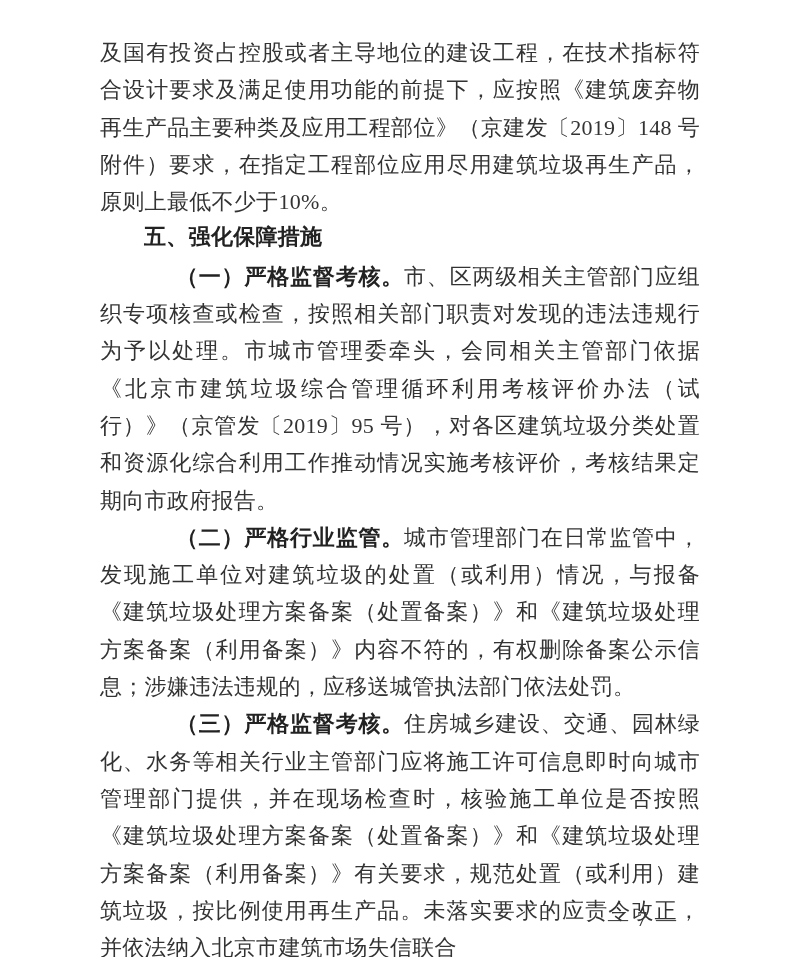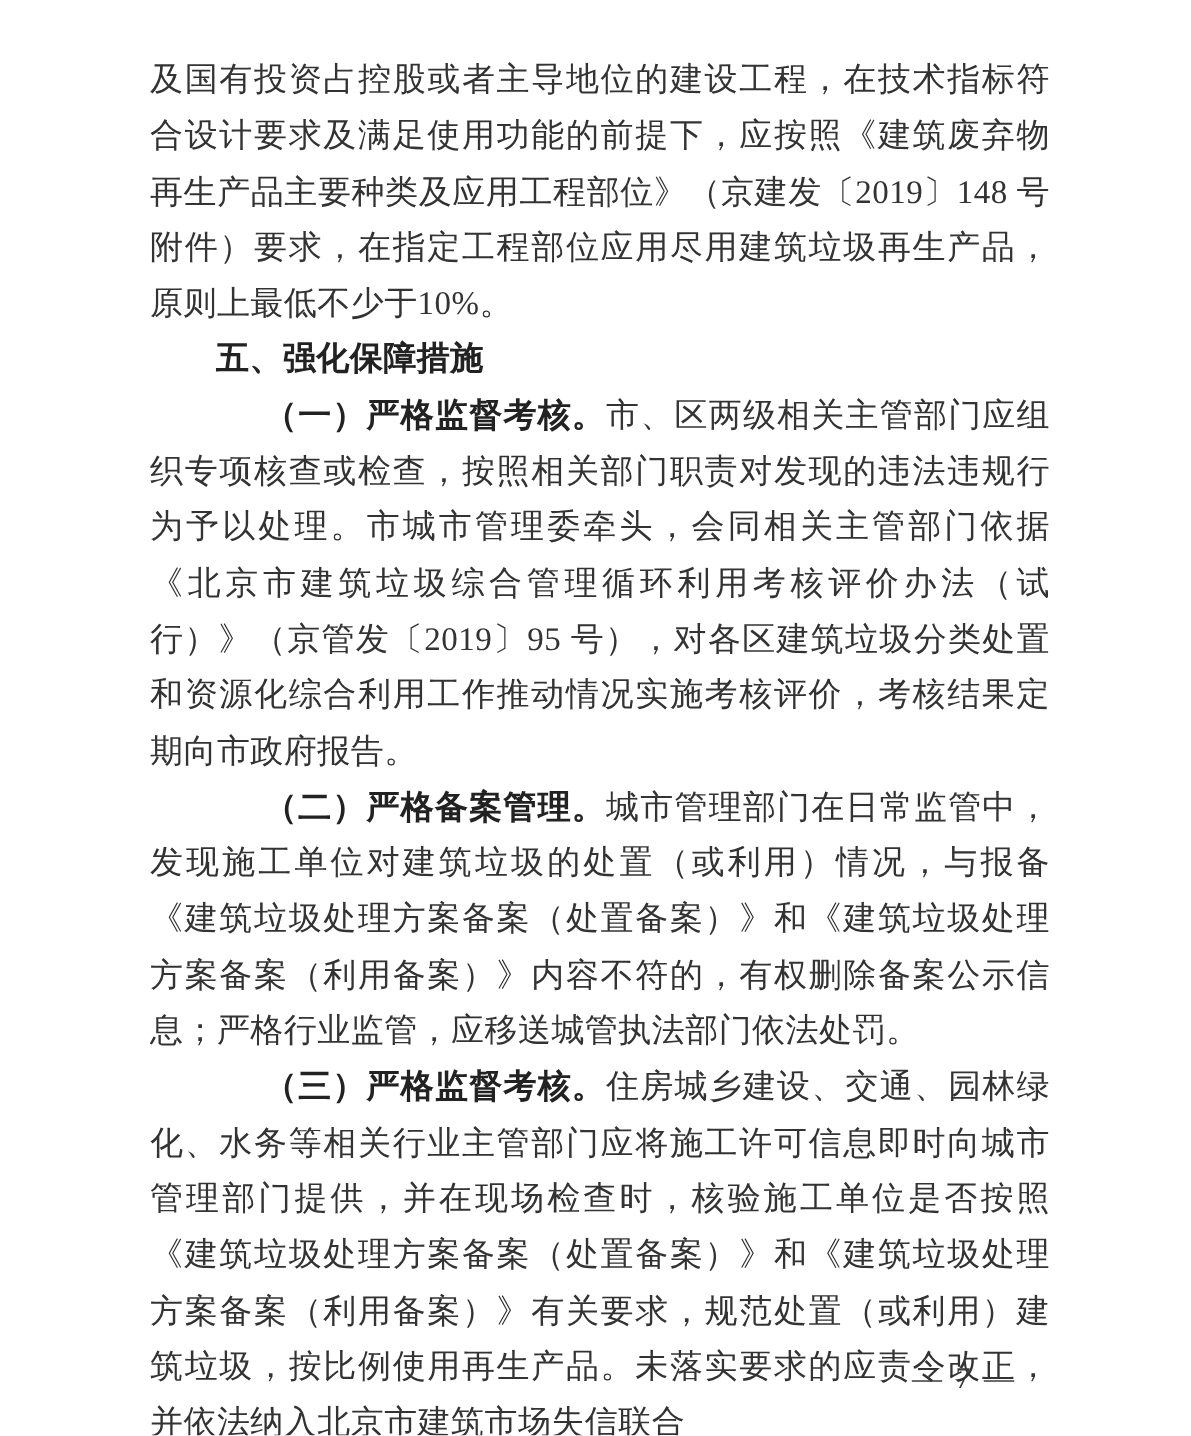--- a/index.html
+++ b/index.html
@@ -28,21 +28,21 @@
   }
   .para {
     margin: 0;
     padding: 0;
     text-indent: 2em;
   }
   .para.no-indent {
     text-indent: 0;
   }
   .para.heading {
-    font-family: Liberation Sans, sans-serif;
+    font-family: Liberation Mono, monospace;
     font-weight: 700;
     color: #222222;
   }
   .lead {
     font-family: "Liberation Sans", sans-serif;
     font-weight: 700;
     color: #222222;
     margin-left: 32px;
   }
   .page-number {
@@ -69,21 +69,21 @@
 
     <p class="para heading">
       <span>五、强化保障措施</span>
     </p>
 
     <p class="para">
       <span class="lead">（一）严格监督考核。</span><span>市、区两级相关主管部门应组织专项核查或检查，按照相关部门职责对发现的违法违规行为予以处理。市城市管理委牵头，会同相关主管部门依据《北京市建筑垃圾综合管理循环利用考核评价办法（试行）》（京管发〔2019〕95 号），对各区建筑垃圾分类处置和资源化综合利用工作推动情况实施考核评价，考核结果定期向市政府报告。</span>
     </p>
 
     <p class="para">
-      <span class="lead">（二）严格备案管理。</span><span>城市管理部门在日常监管中，发现施工单位对建筑垃圾的处置（或利用）情况，与报备《建筑垃圾处理方案备案（处置备案）》和《建筑垃圾处理方案备案（利用备案）》内容不符的，有权删除备案公示信息；严格行业监管，应移送城管执法部门依法处罚。</span>
+      <span class="lead">（二）严格行业监管。</span><span>城市管理部门在日常监管中，发现施工单位对建筑垃圾的处置（或利用）情况，与报备《建筑垃圾处理方案备案（处置备案）》和《建筑垃圾处理方案备案（利用备案）》内容不符的，有权删除备案公示信息；涉嫌违法违规的，应移送城管执法部门依法处罚。</span>
     </p>
 
     <p class="para">
       <span class="lead">（三）严格监督考核。</span><span>住房城乡建设、交通、园林绿化、水务等相关行业主管部门应将施工许可信息即时向城市管理部门提供，并在现场检查时，核验施工单位是否按照《建筑垃圾处理方案备案（处置备案）》和《建筑垃圾处理方案备案（利用备案）》有关要求，规范处置（或利用）建筑垃圾，按比例使用再生产品。未落实要求的应责令改正，并依法纳入北京市建筑市场失信联合</span>
     </p>
 
   </div>
 
   <div class="page-number">— 7 —</div>
 </div>

